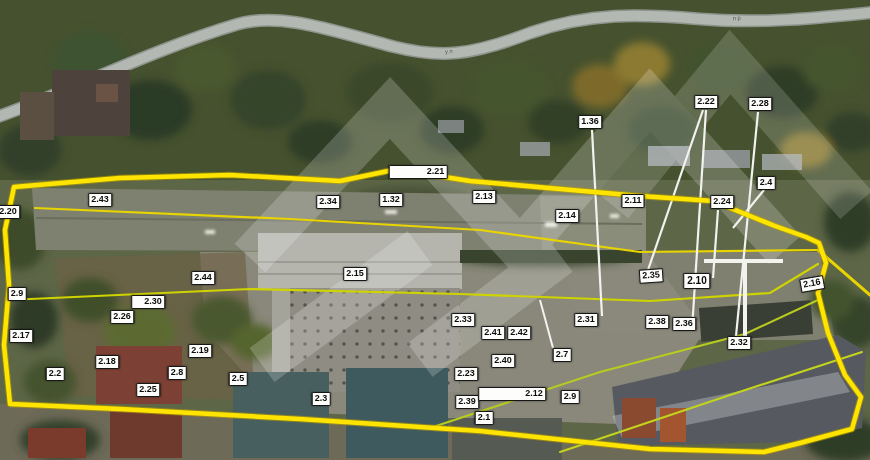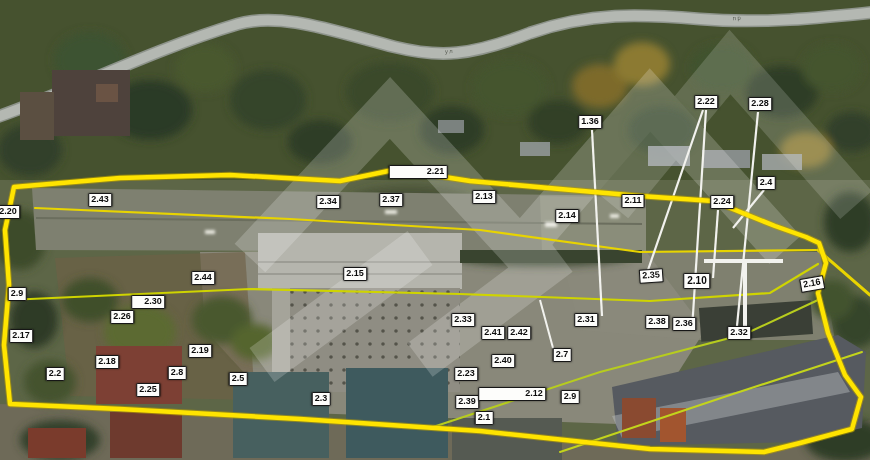--- a/index.html
+++ b/index.html
@@ -183,21 +183,21 @@
       <polygon points="14,187 120,178 230,175 340,181 398,169 425,174 470,181 560,189 640,196 713,201 775,226 806,237 819,243 826,263 818,293 828,333 845,375 861,397 852,429 800,443 764,452 650,449 480,431 300,419 120,409 10,404 4,345 9,285 5,230" fill="none" stroke="#b89f00" stroke-width="6.5" stroke-linejoin="round" opacity="0.6"></polygon>
       <polygon points="14,187 120,178 230,175 340,181 398,169 425,174 470,181 560,189 640,196 713,201 775,226 806,237 819,243 826,263 818,293 828,333 845,375 861,397 852,429 800,443 764,452 650,449 480,431 300,419 120,409 10,404 4,345 9,285 5,230" fill="none" stroke="#ffe400" stroke-width="4.5" stroke-linejoin="round"></polygon>
     </g>
   </svg>
 
   <div id="labels-layer">
       <div class="map-label" style="left: 8px; top: 212px; transform: translate(-50%, -50%);">2.20</div>
       <div class="map-label" style="left: 100px; top: 200px; transform: translate(-50%, -50%);">2.43</div>
       <div class="map-label" style="left: 418px; top: 172px; transform: translate(-50%, -50%); padding-left: 37px;">2.21</div>
       <div class="map-label" style="left: 328px; top: 202px; transform: translate(-50%, -50%);">2.34</div>
-      <div class="map-label" style="left: 391px; top: 200px; transform: translate(-50%, -50%);">2.37</div>
+      <div class="map-label" style="left: 391px; top: 200px; transform: translate(-50%, -50%);">1.32</div>
       <div class="map-label" style="left: 484px; top: 197px; transform: translate(-50%, -50%);">2.13</div>
       <div class="map-label" style="left: 567px; top: 216px; transform: translate(-50%, -50%);">2.14</div>
       <div class="map-label" style="left: 633px; top: 201px; transform: translate(-50%, -50%);">2.11</div>
       <div class="map-label" style="left: 722px; top: 202px; transform: translate(-50%, -50%);">2.24</div>
       <div class="map-label" style="left: 590px; top: 122px; transform: translate(-50%, -50%);">1.36</div>
       <div class="map-label" style="left: 706px; top: 102px; transform: translate(-50%, -50%);">2.22</div>
       <div class="map-label" style="left: 760px; top: 104px; transform: translate(-50%, -50%);">2.28</div>
       <div class="map-label" style="left: 766px; top: 183px; transform: translate(-50%, -50%);">2.4</div>
       <div class="map-label" style="left: 203px; top: 278px; transform: translate(-50%, -50%);">2.44</div>
       <div class="map-label" style="left: 355px; top: 274px; transform: translate(-50%, -50%);">2.15</div>
@@ -220,16 +220,16 @@
       <div class="map-label" style="left: 484px; top: 418px; transform: translate(-50%, -50%);">2.1</div>
       <div class="map-label" style="left: 512px; top: 394px; transform: translate(-50%, -50%); padding-left: 46px;">2.12</div>
       <div class="map-label" style="left: 503px; top: 361px; transform: translate(-50%, -50%);">2.40</div>
       <div class="map-label" style="left: 562px; top: 355px; transform: translate(-50%, -50%);">2.7</div>
       <div class="map-label" style="left: 570px; top: 397px; transform: translate(-50%, -50%);">2.9</div>
       <div class="map-label" style="left: 586px; top: 320px; transform: translate(-50%, -50%);">2.31</div>
       <div class="map-label" style="left: 651px; top: 276px; transform: translate(-50%, -50%) rotate(-4deg);">2.35</div>
       <div class="map-label big" style="left: 697px; top: 281px; transform: translate(-50%, -50%);">2.10</div>
       <div class="map-label" style="left: 657px; top: 322px; transform: translate(-50%, -50%);">2.38</div>
       <div class="map-label" style="left: 684px; top: 324px; transform: translate(-50%, -50%);">2.36</div>
-      <div class="map-label" style="left: 739px; top: 333px; transform: translate(-50%, -50%);">2.32</div>
+      <div class="map-label" style="left: 739px; top: 343px; transform: translate(-50%, -50%);">2.32</div>
       <div class="map-label" style="left: 812px; top: 284px; transform: translate(-50%, -50%) rotate(-10deg);">2.16</div>
     </div>
 </div>
 
 </body></html>

